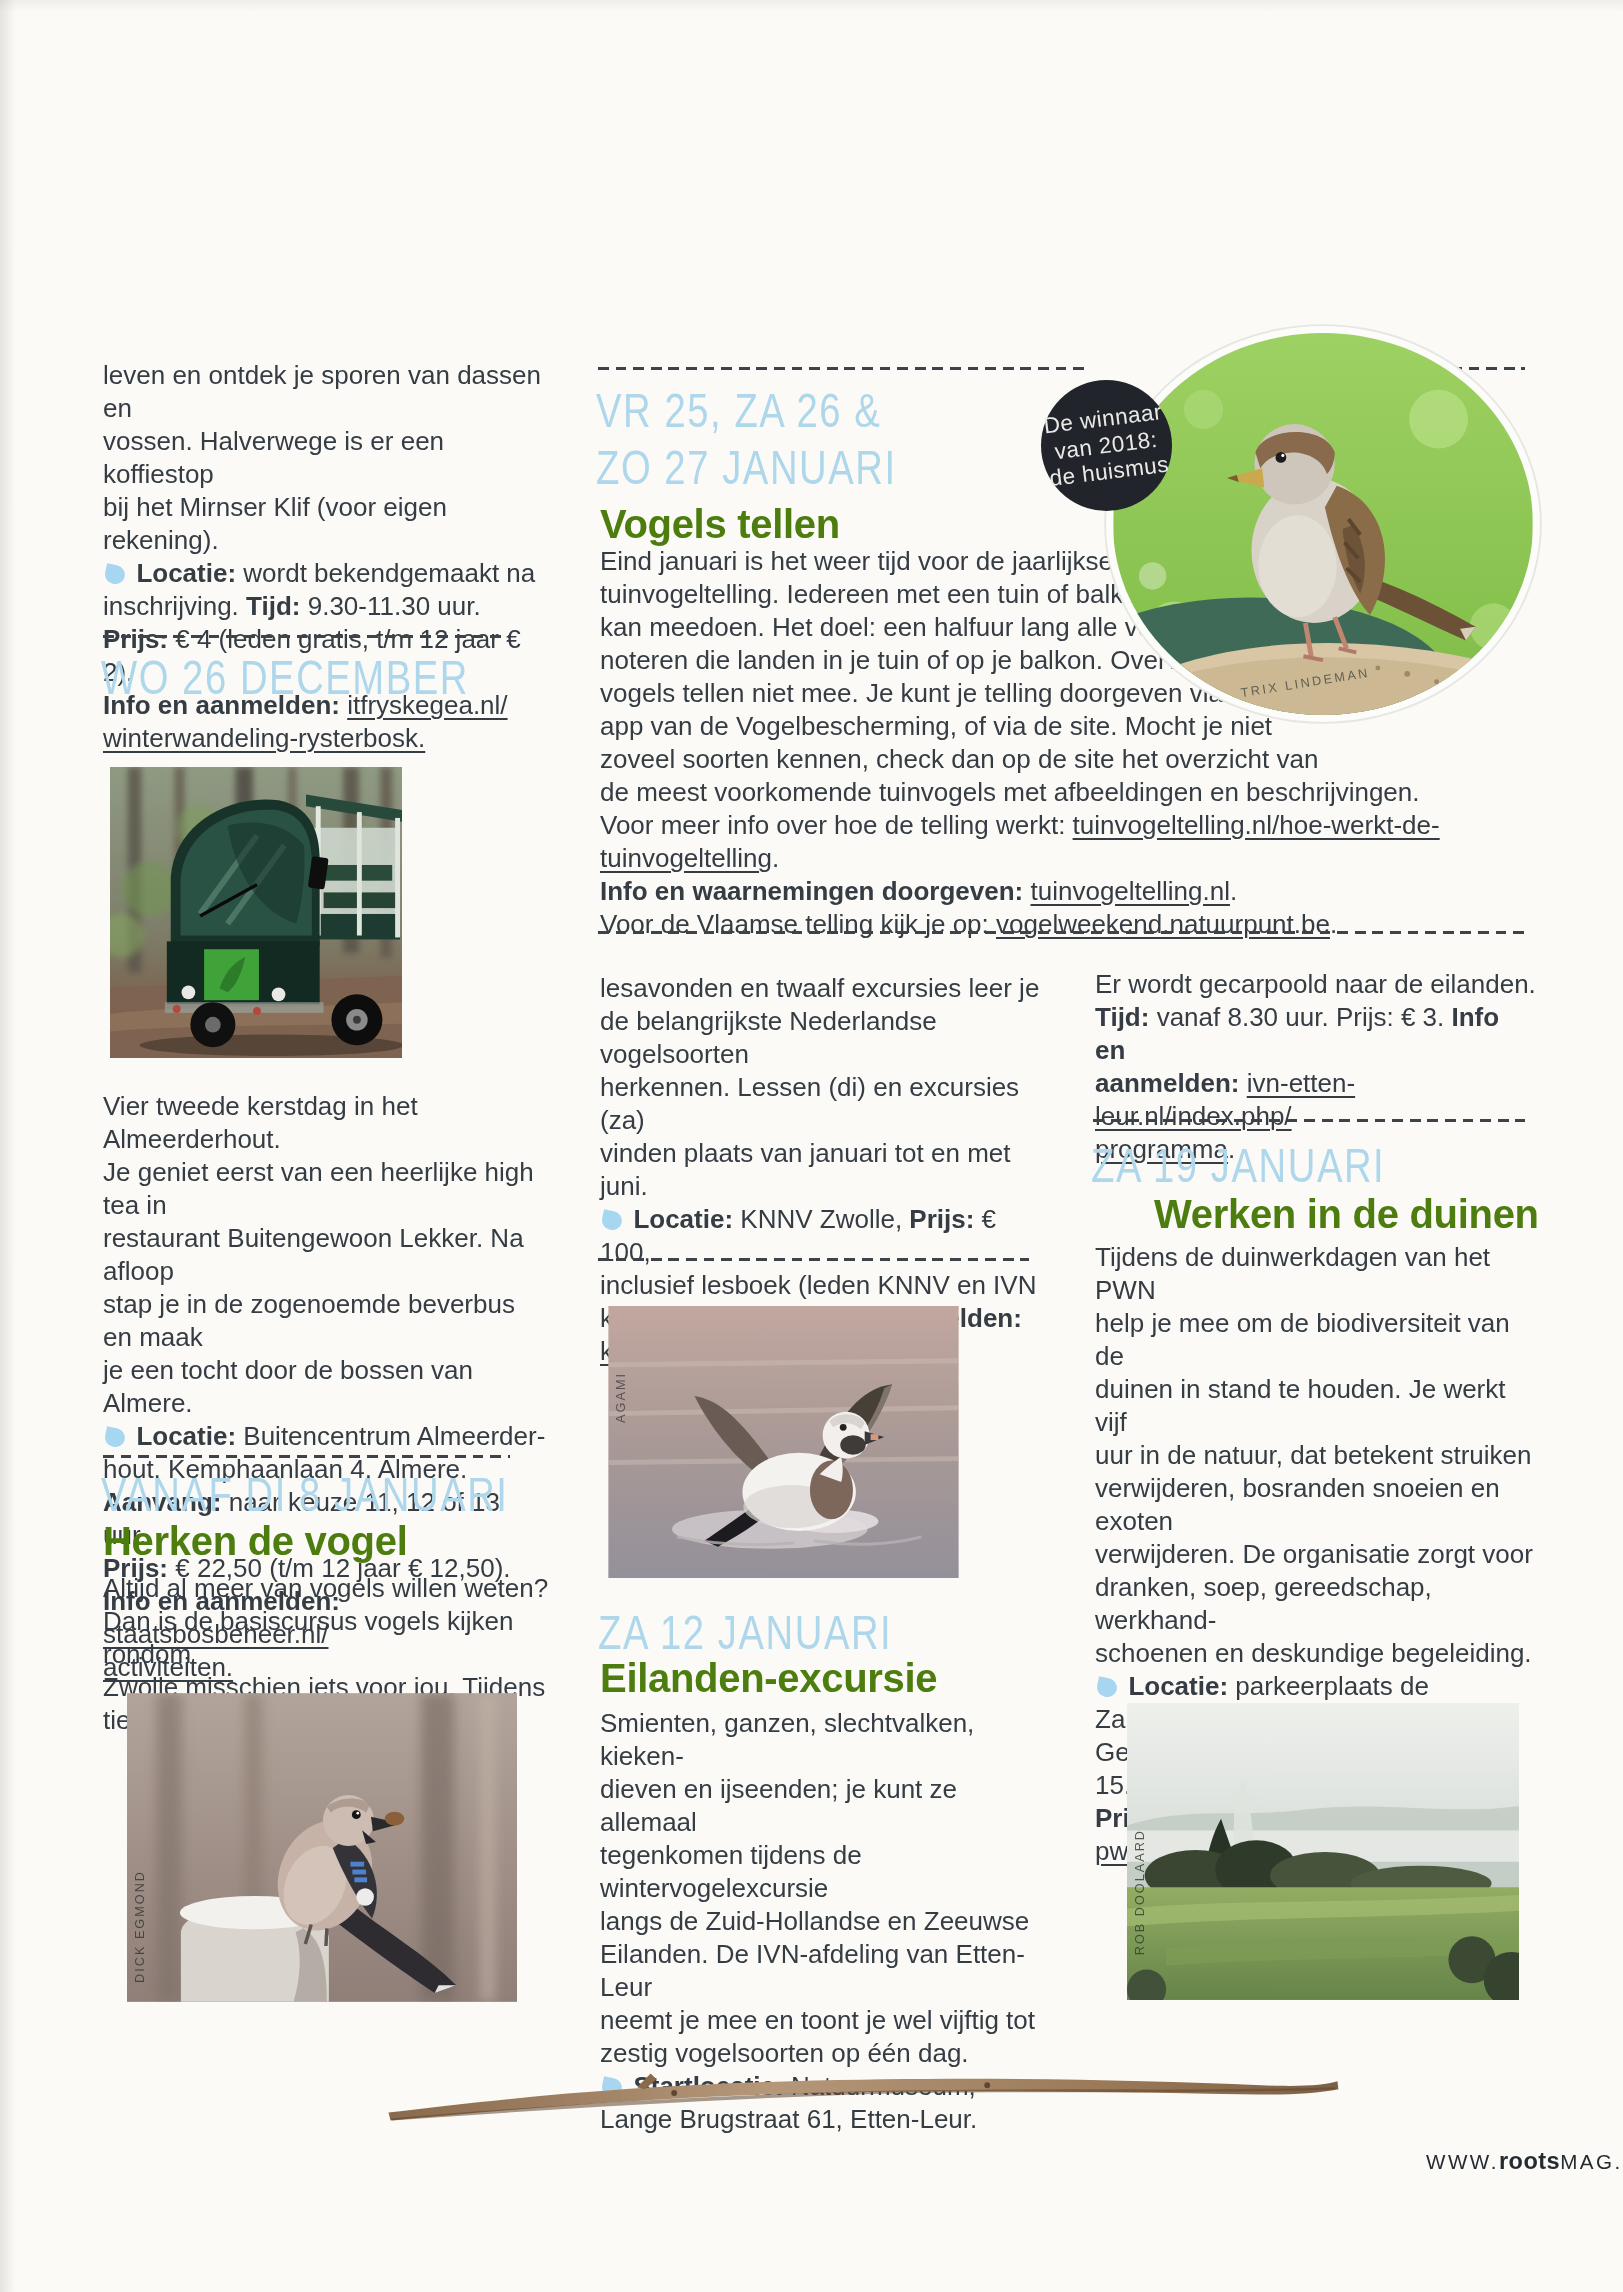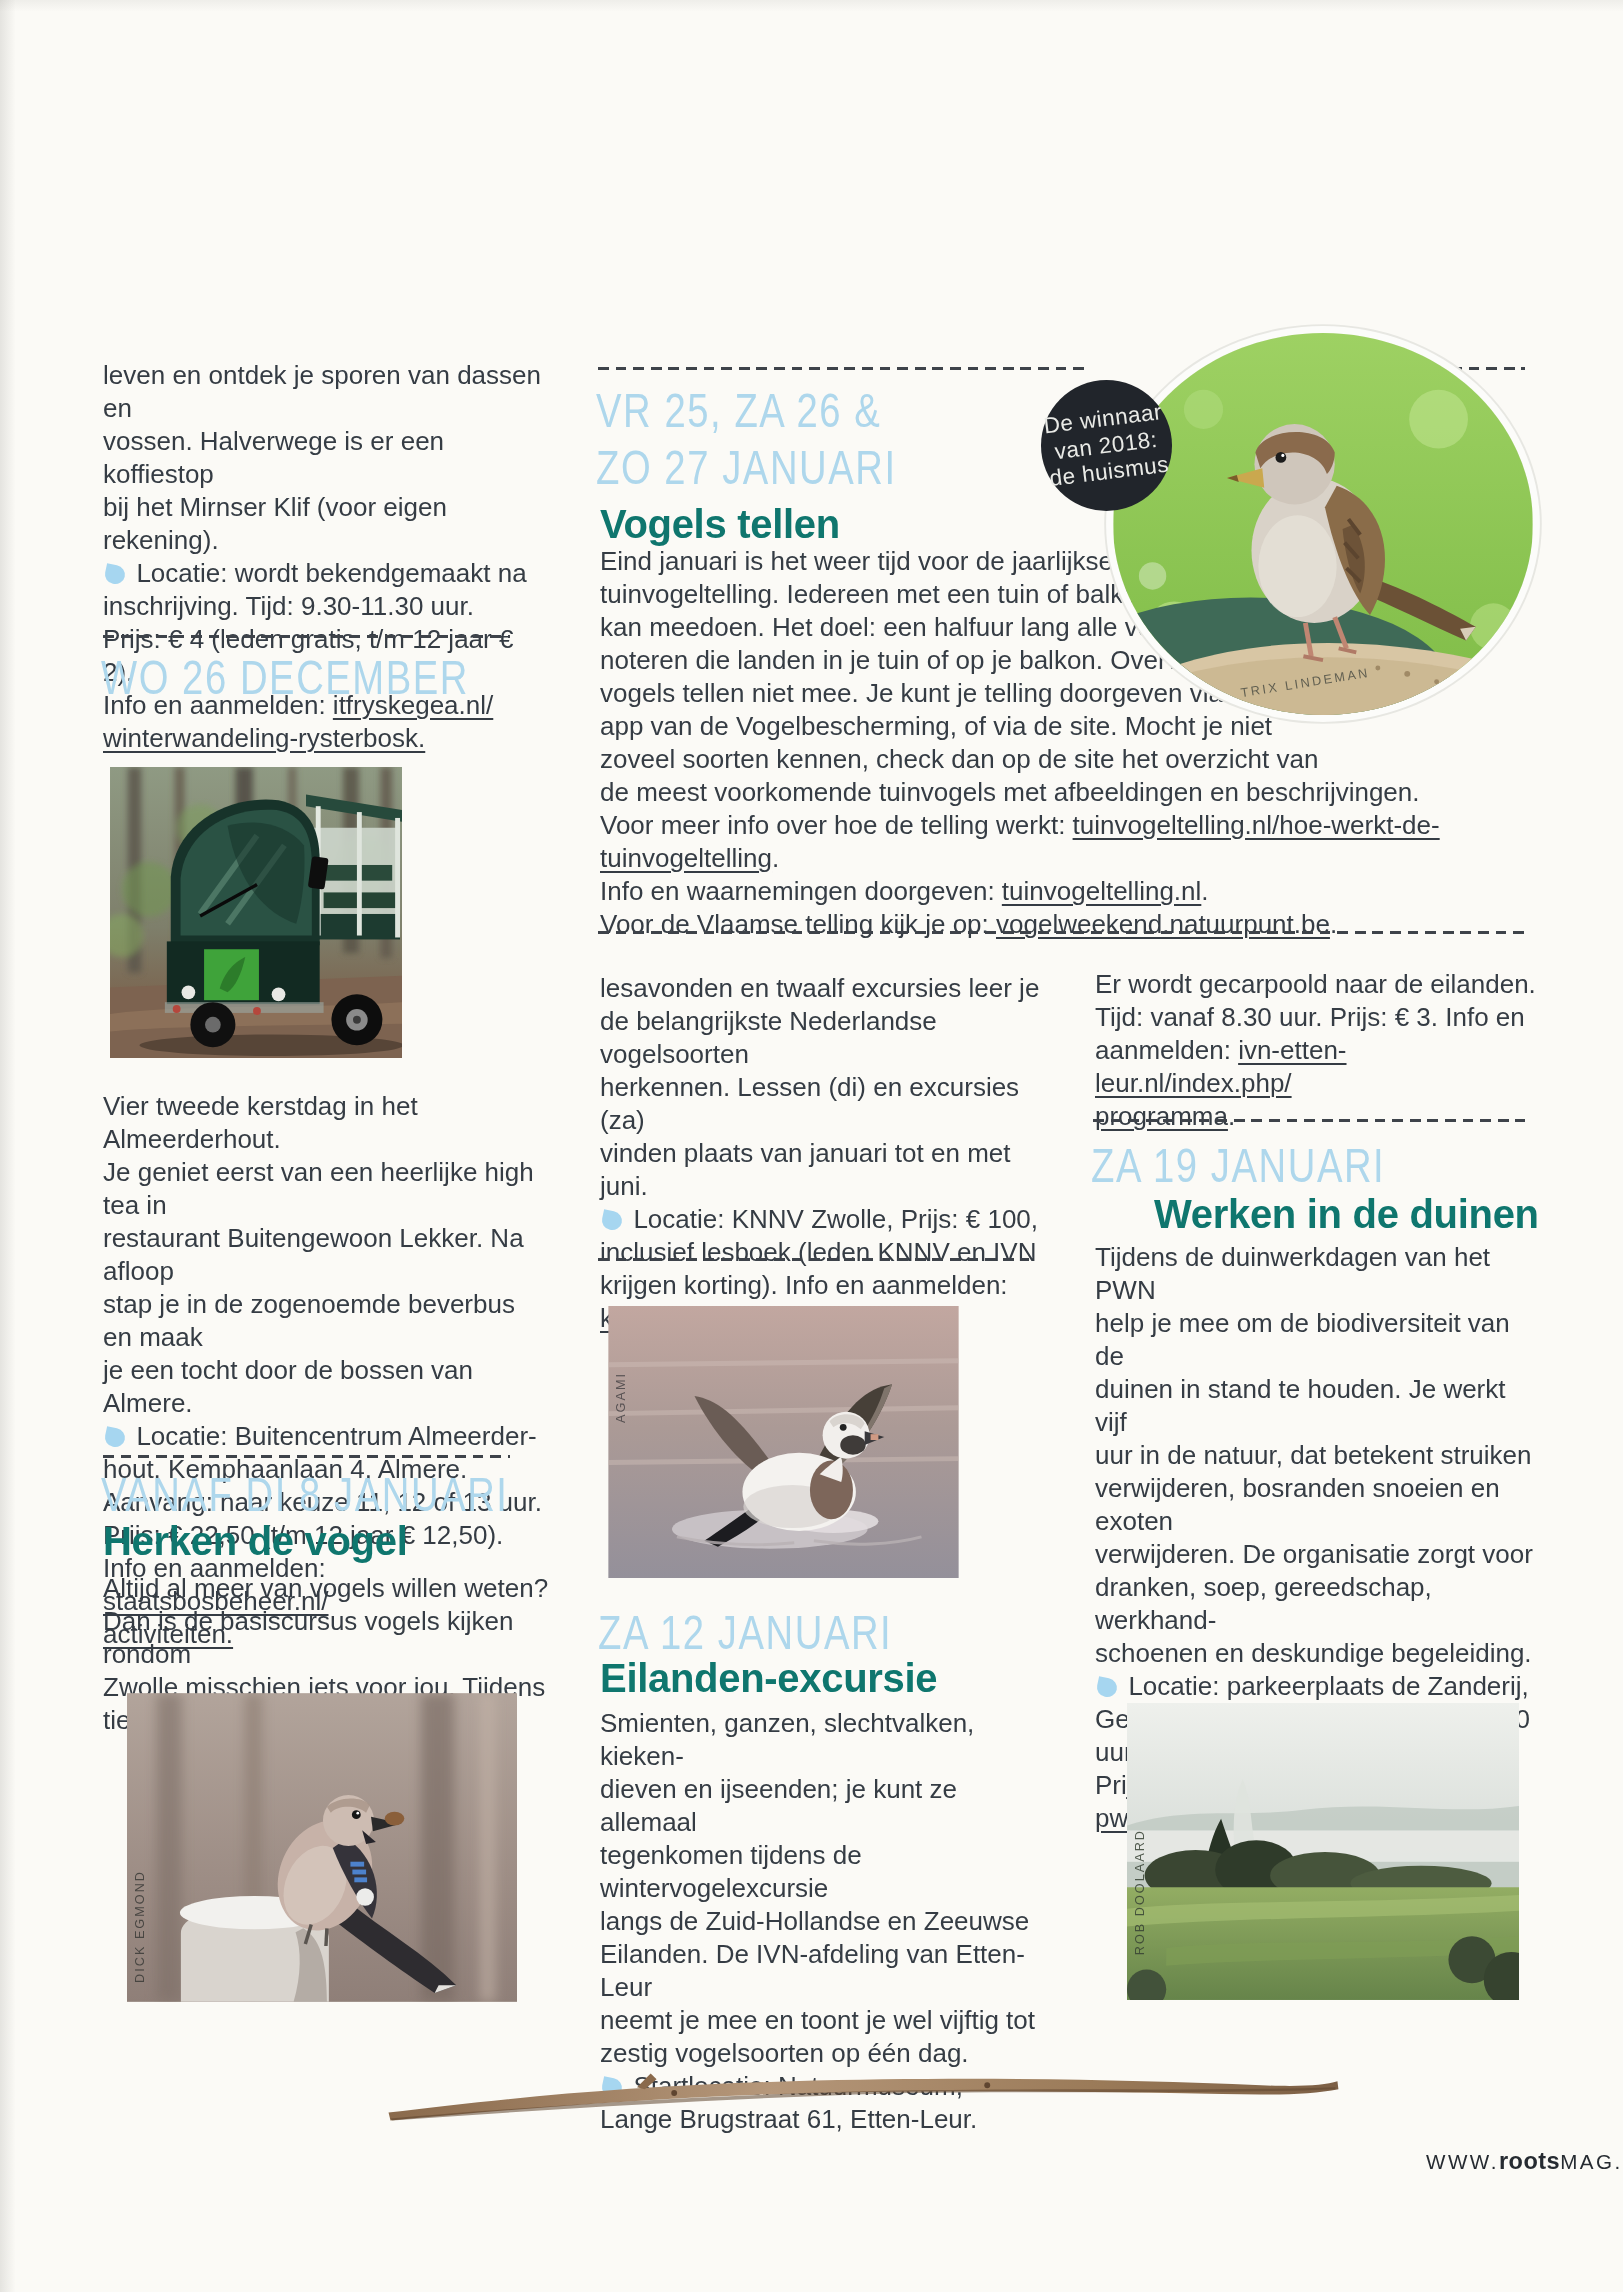--- a/index.html
+++ b/index.html
@@ -3,25 +3,25 @@
 <meta charset="utf-8">
 <style>
   html,body{margin:0;padding:0;background:#e9e8e4;}
   .page{position:relative;width:1623px;height:2293px;background:#fbfaf6;overflow:hidden;
         font-family:"Liberation Sans",sans-serif;color:#353c44;}
   .page::before{content:'';position:absolute;inset:0;pointer-events:none;
         background:linear-gradient(90deg,rgba(110,110,105,.16),rgba(0,0,0,0) 15.7px),
                    linear-gradient(180deg,rgba(130,130,125,.10),rgba(0,0,0,0) 11.8px);}
   .abs{position:absolute;}
   .body-text{font-size:26px;line-height:33px;white-space:pre-line;margin:0;color:#353c44;}
-  .b{font-weight:400;}
+  .b{font-weight:700;}
   .u{text-decoration:underline;text-decoration-thickness:2px;text-underline-offset:3.9px;margin-top:36px;}
   .date-h{color:#aed7ec;font-size:49px;line-height:57px;font-weight:400;letter-spacing:2px;
           transform:scaleX(.78);transform-origin:0 0;white-space:pre-line;}
-  .title-h{font-size:40px;line-height:45px;font-weight:700;color:#0f766e;margin:0;letter-spacing:-0.3px;}
+  .title-h{font-size:40px;line-height:45px;font-weight:700;color:#4d7c0f;margin:0;letter-spacing:-0.3px;}
   .dash{height:2.9px;background:repeating-linear-gradient(90deg,#3e434a 0 10.8px,rgba(0,0,0,0) 10.8px 17.6px);}
   .leaf-icon{display:inline-block;width:19.6px;height:18.6px;background:#a6d6f0;
              border-radius:0 55% 55% 55%;transform:rotate(12deg);margin:0 11.8px 0 2px;vertical-align:-2px;}
   .photo{position:absolute;overflow:hidden;}
   .photo svg{display:block;}
   .sparrow-circle{border-radius:50%;box-shadow:0 0 0 6.9px #fcfcfa,0 0 0 8.8px #e7e7e2;}
   .badge{position:absolute;left:1041px;top:380px;width:131px;height:131px;border-radius:50%;
          background:#21252b;display:flex;align-items:center;justify-content:center;}
   .badge-text{color:#e9eae6;font-size:22.5px;line-height:26.5px;text-align:center;
               white-space:pre-line;transform:rotate(-7deg);letter-spacing:0.5px;}

